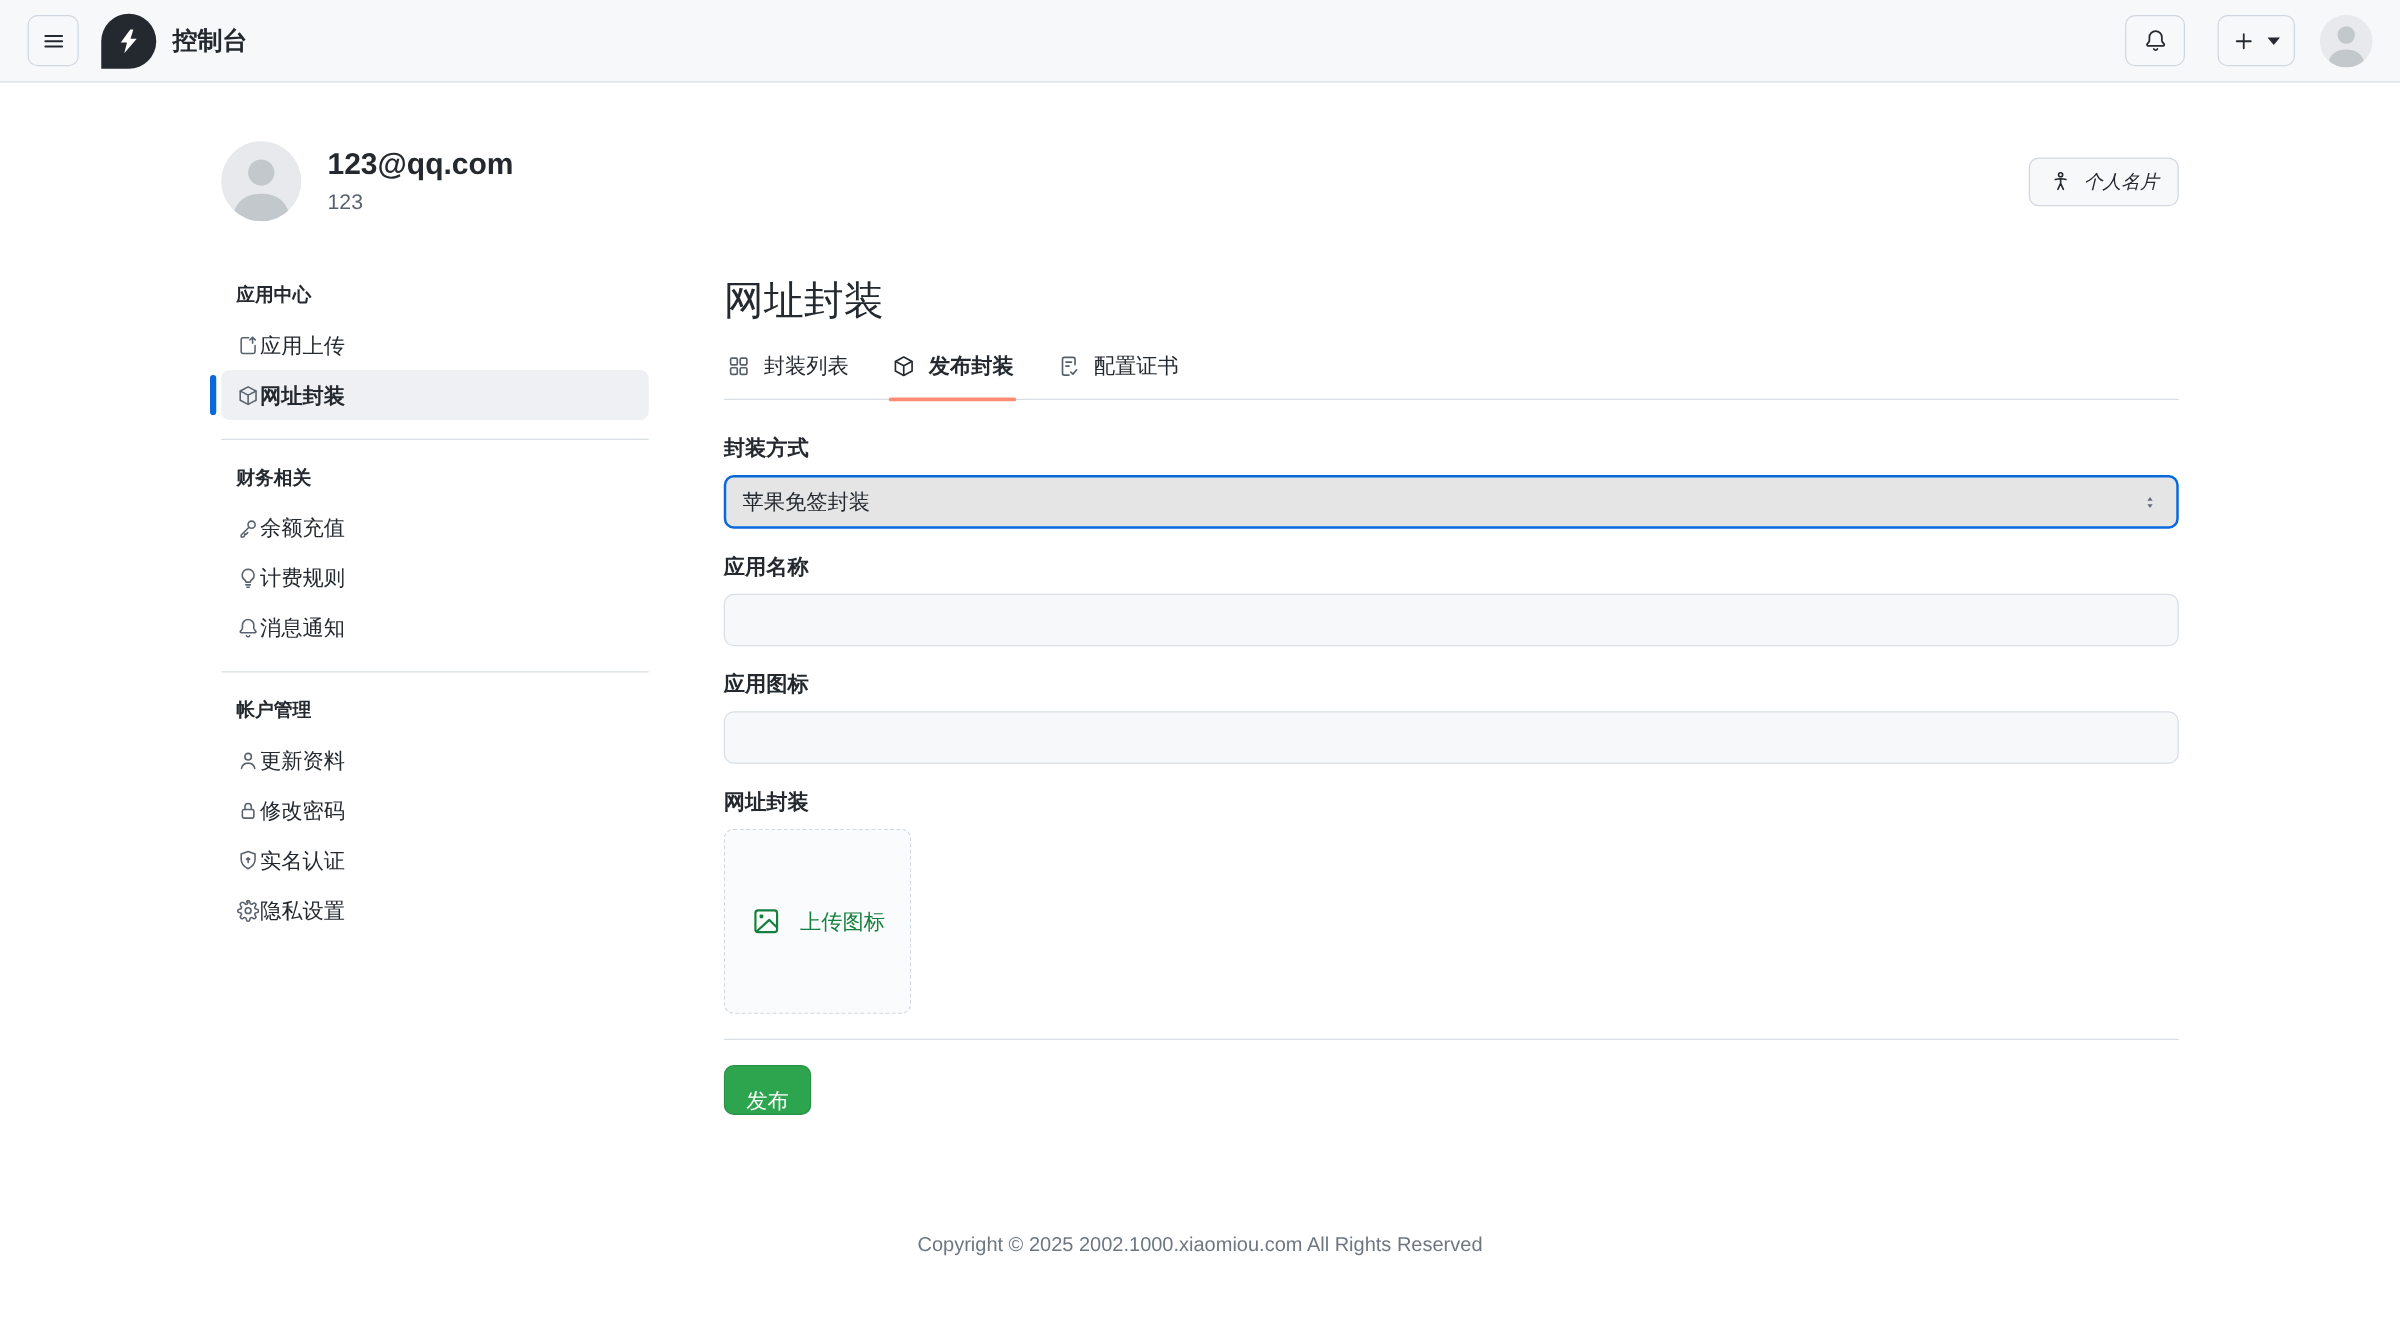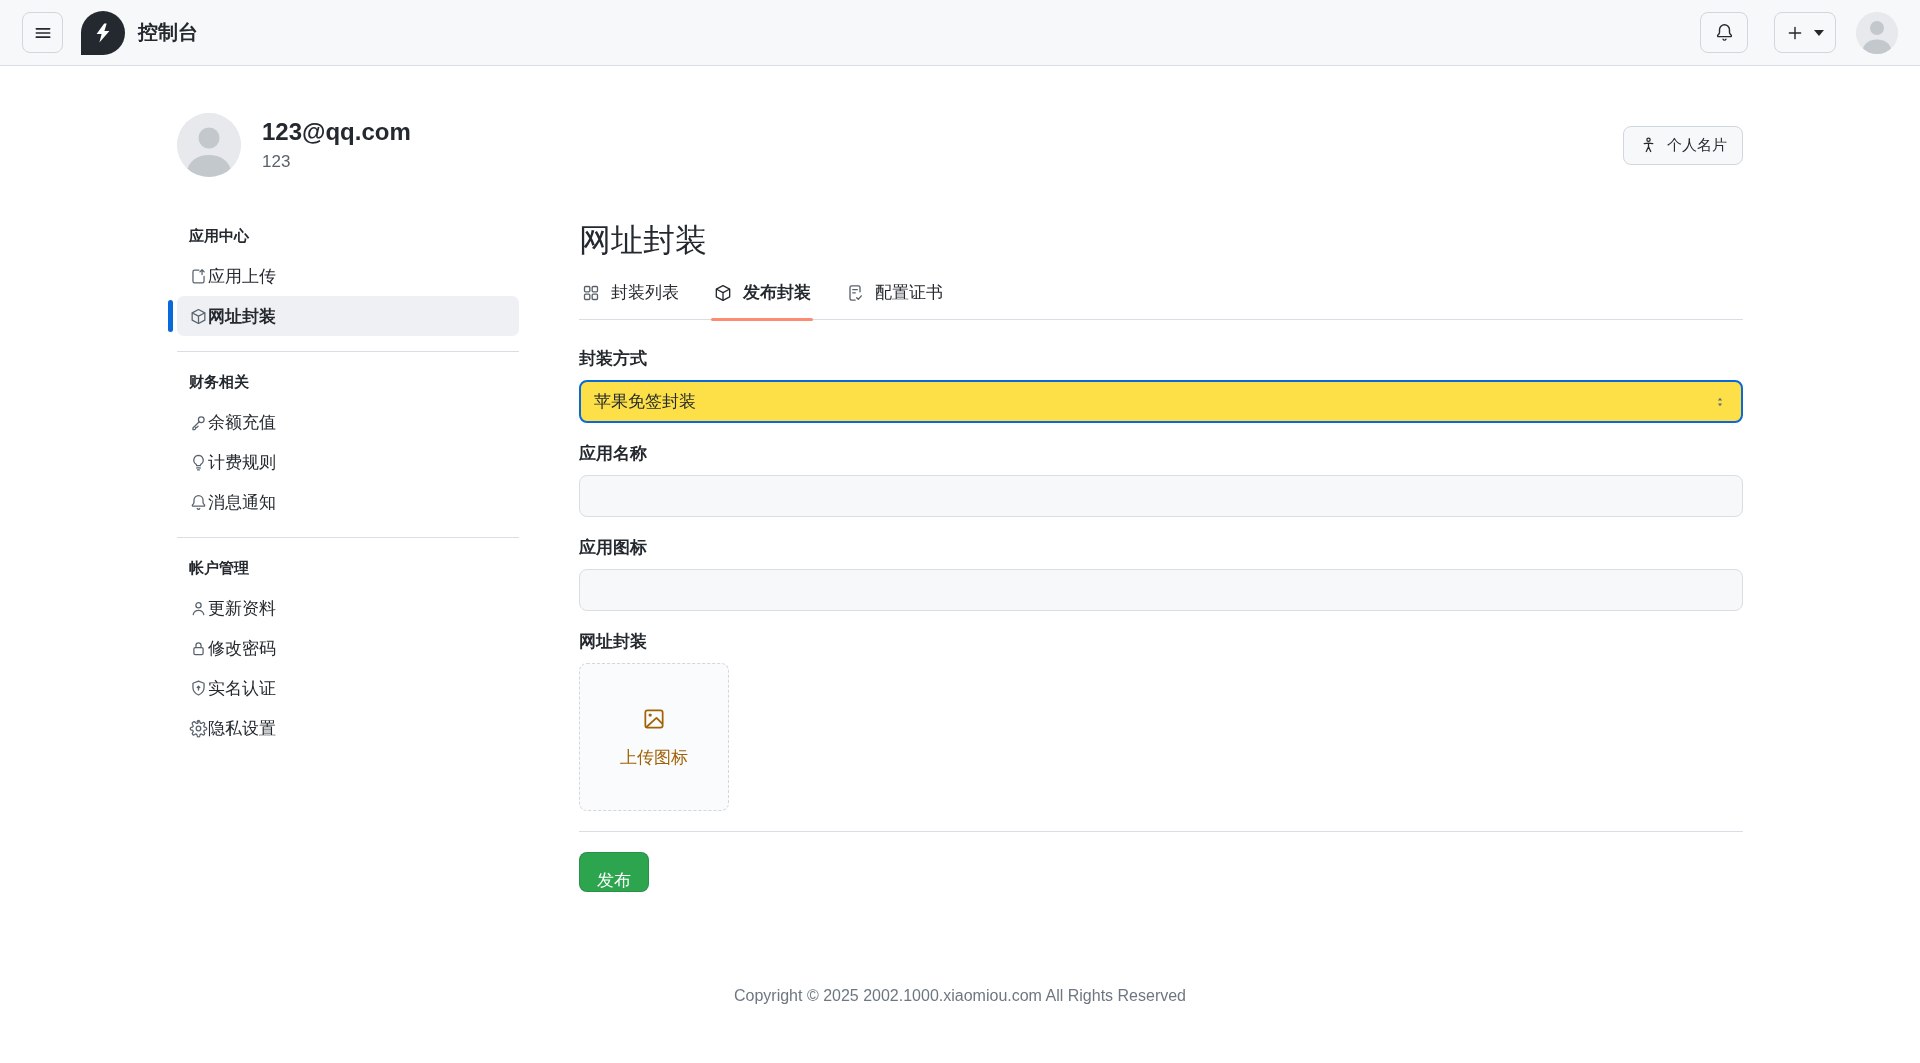--- a/index.html
+++ b/index.html
@@ -75,20 +75,21 @@
     margin-left: auto;
     height: 39px;
     padding: 0 15px;
     display: flex; align-items: center; gap: 9px;
     background: #f6f8fa;
     border: 1px solid #d0d7de;
     border-radius: 8px;
     font-size: 15px;
     color: #24292f;
     cursor: pointer;
+    font-style: italic;
   }
 
   
   .layout { display: flex; margin-top: 50px; }
 
   
   .sidebar { width: 342px; flex-shrink: 0; margin-right: 60px; }
   .side-section + .side-section { border-top: 1px solid #d8dee4; margin-top: 15px; padding-top: 21px; }
   .side-section-title { font-size: 15px; font-weight: 700; padding: 0 12px; margin-bottom: 10px; }
   .side-item {
@@ -137,21 +138,21 @@
     background: var(--tab-underline, #fd8c73);
   }
 
   
   .form { margin-top: 27px; }
   .field-label { font-size: 17px; font-weight: 700; margin-bottom: 10px; }
   .select-box {
     height: 43px;
     border: 2px solid var(--accent, #0969da);
     border-radius: 8px;
-    background: #fde047;
+    background: #e5e5e5;
     display: flex; align-items: center;
     padding: 0 13px;
     margin-bottom: 19px;
     cursor: pointer;
   }
   .select-value { flex: 1; font-size: 17px; color: #24292f; }
   .spinner-ic { color: #636c76; }
   .text-input {
     width: 100%;
     height: 42px;
@@ -163,25 +164,25 @@
     font-family: inherit;
     color: #24292f;
     margin-bottom: 19px;
     outline: none;
   }
   .upload-box {
     width: 150px; height: 148px;
     border: 1px dashed #d0d7de;
     border-radius: 8px;
     background: #fafbfc;
-    display: flex; flex-direction: column;
+    display: flex; flex-direction: row;
     align-items: center; justify-content: center;
     gap: 14px;
     cursor: pointer;
-    color: #a16207;
+    color: #15803d;
   }
   .upload-text { font-size: 17px; }
   .form-divider { border: none; border-top: 1px solid #d8dee4; margin: 20px 0 0 0; }
   .submit-btn {
     margin-top: 20px;
     height: 40px;
     padding: 16px 17px;
     background: var(--success, #2da44e);
     color: #ffffff;
     font-size: 17px;

